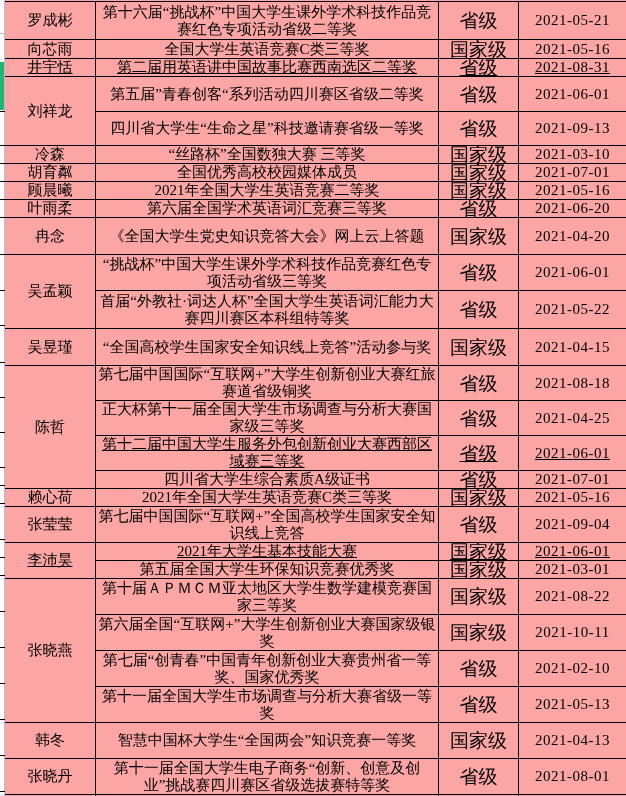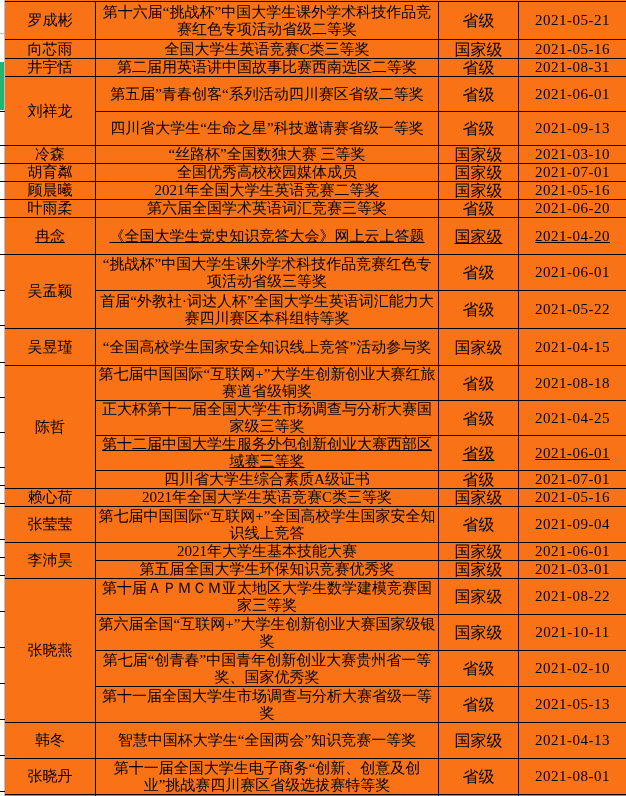--- a/index.html
+++ b/index.html
@@ -1,21 +1,21 @@
 <!DOCTYPE html>
 <html><head>
 <meta charset="utf-8">
 <style>
   html,body{margin:0;padding:0;}
   body{
     width:626px;height:796px;overflow:hidden;background:#ffffff;
     font-family:"Liberation Serif","DejaVu Serif",serif;
     -webkit-font-smoothing:none;
   }
-  #sheet{position:relative;width:626px;height:796px;background:#f97316;}
+  #sheet{position:relative;width:626px;height:796px;background:#fca5a5;}
   
   #edge-col{
     position:absolute;left:0;top:0;width:4px;height:796px;
     border-right:1px solid #b3bfd4;background:#ffffff;z-index:2;
   }
   #edge-green{
     position:absolute;left:0;top:62px;width:4px;height:48px;
     background:#21b573;
   }
   .edge-tick{position:absolute;left:0;width:5px;height:1px;background:#000;}
@@ -28,21 +28,21 @@
   }
   td{
     border:1px solid #000;
     padding:0 2px;margin:0;
     text-align:center;vertical-align:middle;
     font-size:15px;line-height:17px;color:#000;
     overflow:hidden;
   }
   td.name-cell{font-size:15px;letter-spacing:0px;}
   td.award-cell{font-size:15px;}
-  td.level-cell{font-size:16px;}
+  td.level-cell{font-size:19px;}
   td.date-cell{font-size:15px;letter-spacing:0.5px;font-family:"Liberation Serif","DejaVu Serif",serif;}
   tr.partial td{border-bottom:none;}
 </style>
 </head>
 <body>
 
 <div id="sheet">
   <div id="edge-col">
     <div id="edge-green"></div>
     <div class="edge-tick light" style="top:33px"></div>
@@ -84,21 +84,21 @@
           <td class="award-cell">第十六届“挑战杯”中国大学生课外学术科技作品竞赛红色专项活动省级二等奖</td>
           <td class="level-cell">省级</td>
           <td class="date-cell">2021-05-21</td>
         </tr>
         <tr style="height: 19px;">
           <td rowspan="1" class="name-cell">向芯雨</td>
           <td class="award-cell">全国大学生英语竞赛C类三等奖</td>
           <td class="level-cell">国家级</td>
           <td class="date-cell">2021-05-16</td>
         </tr>
-        <tr style="height: 18px;">
+        <tr style="height: 18px; text-decoration: underline;">
           <td rowspan="1" class="name-cell">井宇恬</td>
           <td class="award-cell">第二届用英语讲中国故事比赛西南选区二等奖</td>
           <td class="level-cell">省级</td>
           <td class="date-cell">2021-08-31</td>
         </tr>
         <tr style="height: 35px;">
           <td rowspan="2" class="name-cell">刘祥龙</td>
           <td class="award-cell">第五届”青春创客“系列活动四川赛区省级二等奖</td>
           <td class="level-cell">省级</td>
           <td class="date-cell">2021-06-01</td>
@@ -125,21 +125,21 @@
           <td class="award-cell">2021年全国大学生英语竞赛二等奖</td>
           <td class="level-cell">国家级</td>
           <td class="date-cell">2021-05-16</td>
         </tr>
         <tr style="height: 18px;">
           <td rowspan="1" class="name-cell">叶雨柔</td>
           <td class="award-cell">第六届全国学术英语词汇竞赛三等奖</td>
           <td class="level-cell">省级</td>
           <td class="date-cell">2021-06-20</td>
         </tr>
-        <tr style="height: 37px; text-decoration: underline;">
+        <tr style="height: 37px;">
           <td rowspan="1" class="name-cell">冉念</td>
           <td class="award-cell">《全国大学生党史知识竞答大会》网上云上答题</td>
           <td class="level-cell">国家级</td>
           <td class="date-cell">2021-04-20</td>
         </tr>
         <tr style="height: 36px;">
           <td rowspan="2" class="name-cell">吴孟颖</td>
           <td class="award-cell">“挑战杯”中国大学生课外学术科技作品竞赛红色专项活动省级三等奖</td>
           <td class="level-cell">省级</td>
           <td class="date-cell">2021-06-01</td>
@@ -181,21 +181,21 @@
           <td class="award-cell">2021年全国大学生英语竞赛C类三等奖</td>
           <td class="level-cell">国家级</td>
           <td class="date-cell">2021-05-16</td>
         </tr>
         <tr style="height: 36px; margin-left: 25px;">
           <td rowspan="1" class="name-cell">张莹莹</td>
           <td class="award-cell">第七届中国国际“互联网+”全国高校学生国家安全知识线上竞答</td>
           <td class="level-cell">省级</td>
           <td class="date-cell">2021-09-04</td>
         </tr>
-        <tr style="height: 18px;">
+        <tr style="height: 18px; text-decoration: underline;">
           <td rowspan="2" class="name-cell">李沛昊</td>
           <td class="award-cell">2021年大学生基本技能大赛</td>
           <td class="level-cell">国家级</td>
           <td class="date-cell">2021-06-01</td>
         </tr>
         <tr style="height: 18px;">
           <td class="award-cell">第五届全国大学生环保知识竞赛优秀奖</td>
           <td class="level-cell">国家级</td>
           <td class="date-cell">2021-03-01</td>
         </tr>

